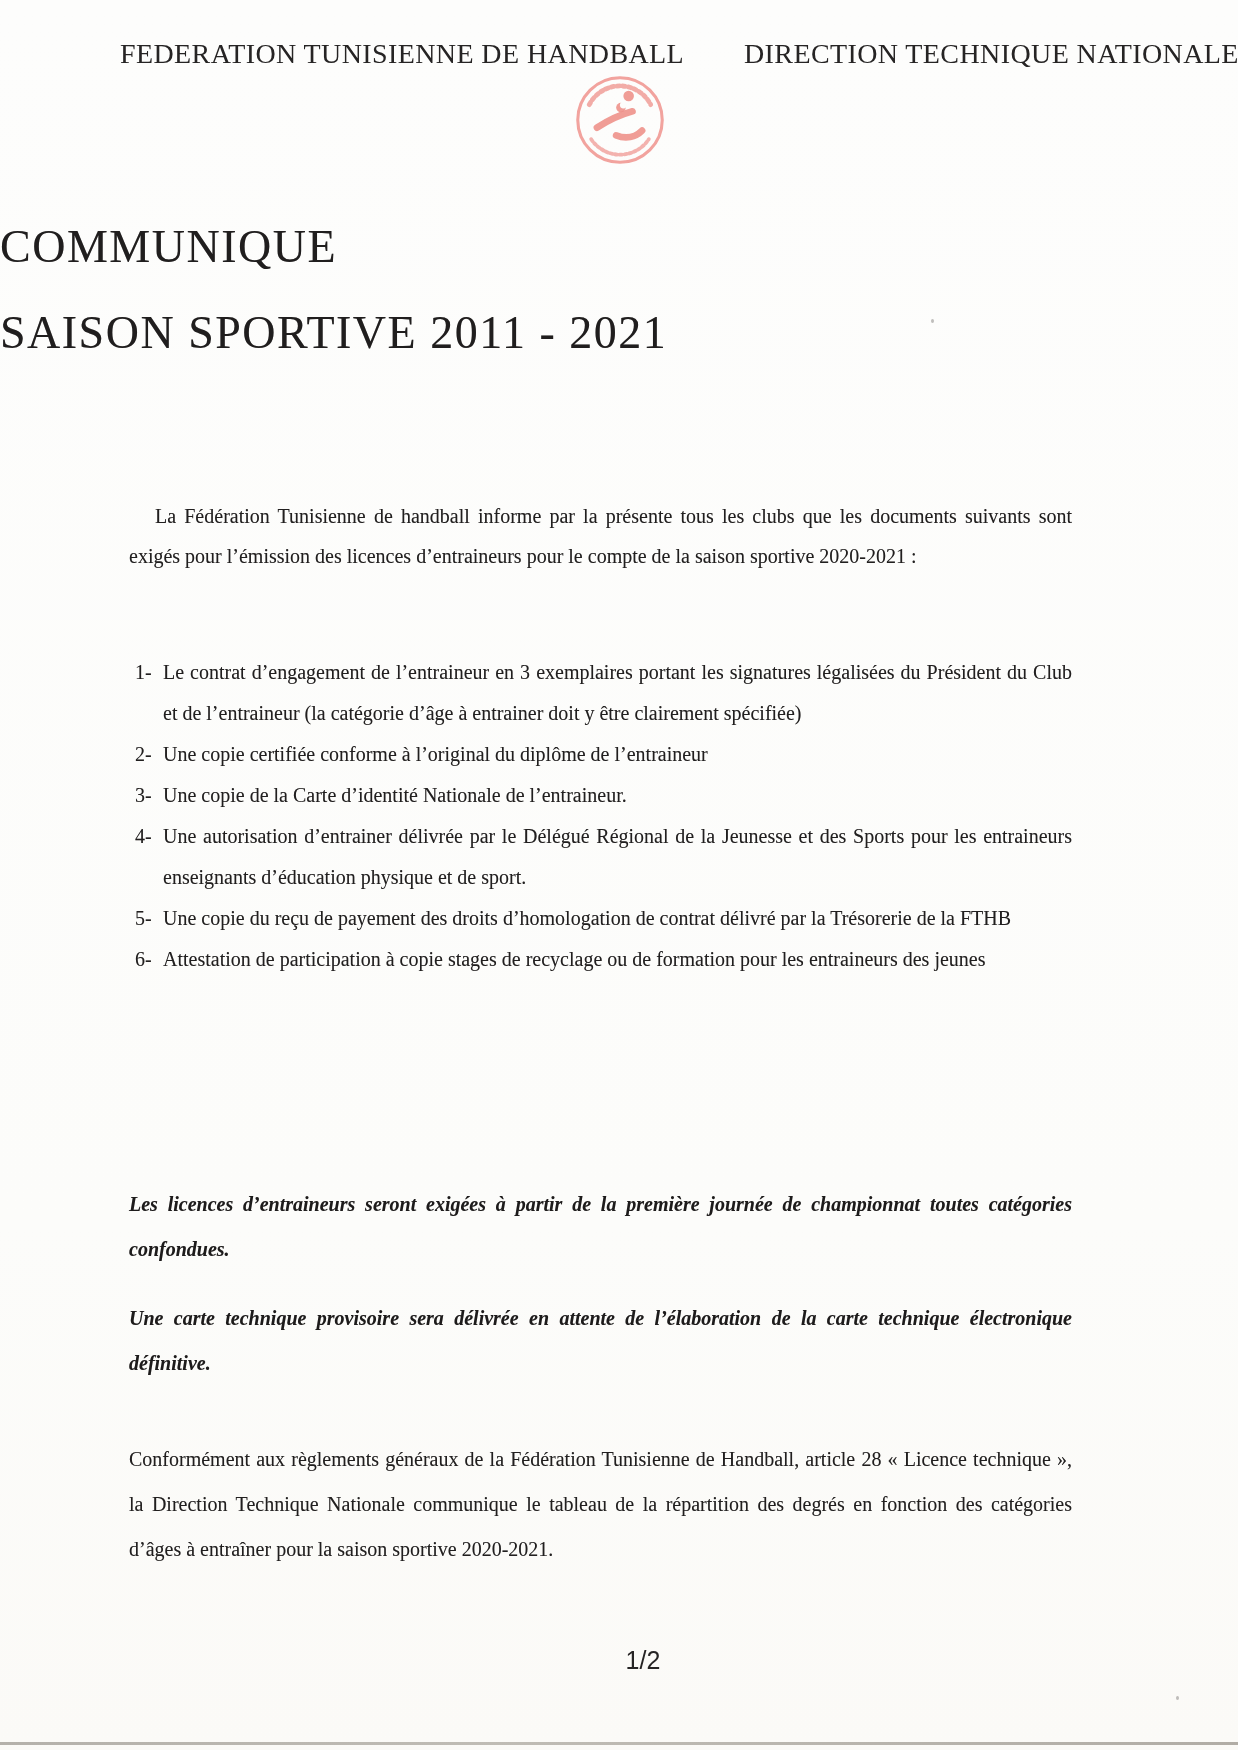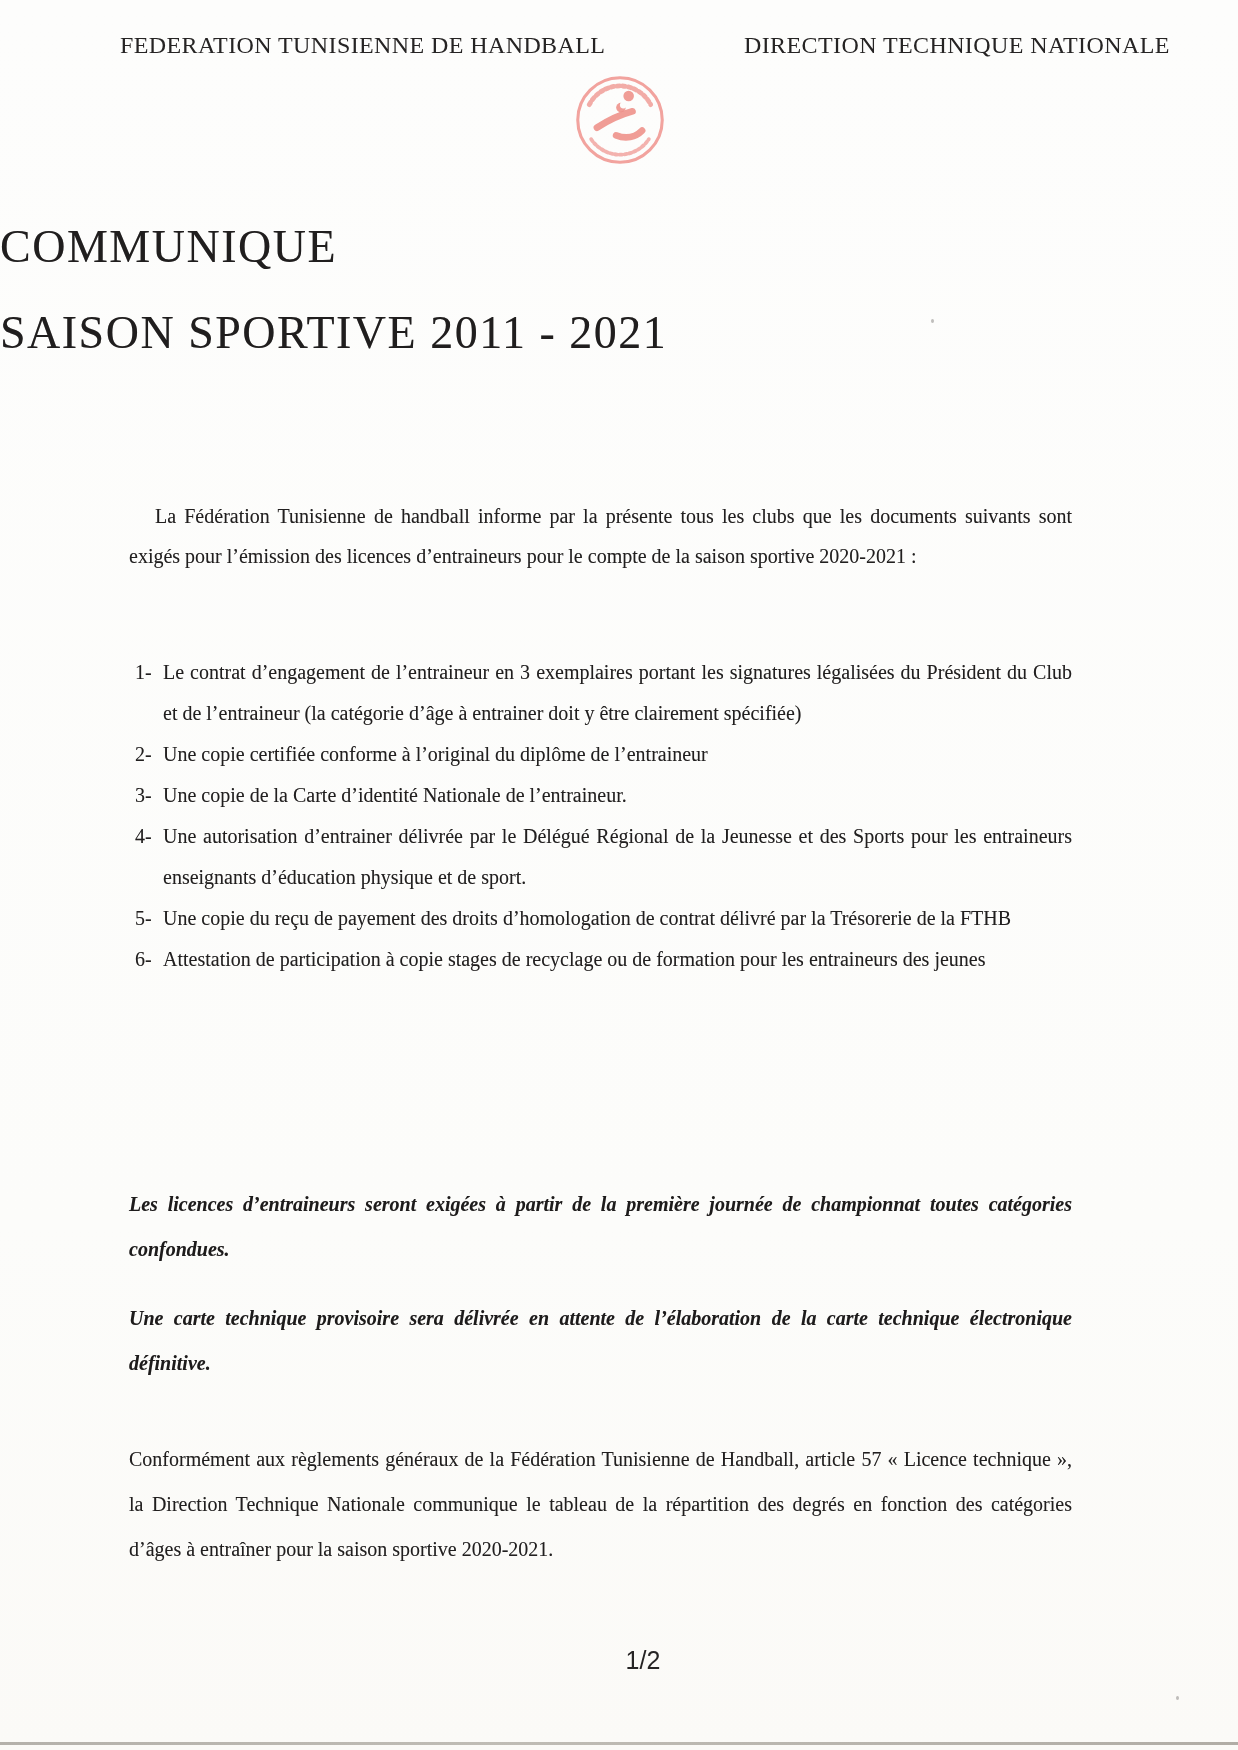--- a/index.html
+++ b/index.html
@@ -13,22 +13,22 @@
   }
   .page {
     position: absolute;
     inset: 0;
     background: linear-gradient(180deg, #fdfdfc 0%, #fcfcfa 70%, #fbfaf7 100%);
   }
 
   
   .hdr-left, .hdr-right {
     position: absolute;
-    top: 32px;
-    font-size: 24px;
+    top: 38px;
+    font-size: 28px;
     letter-spacing: 0.4px;
     color: #262424;
     white-space: nowrap;
   }
   .hdr-left  { left: 120px; }
   .hdr-right { left: 744px; }
 
   
   .logo-wrap {
     position: absolute;
@@ -172,21 +172,21 @@
     </div>
     <div class="req-item">
       <span class="req-num">6-</span>
       <span class="req-text">Attestation de participation à copie stages de recyclage ou de formation pour les entraineurs des jeunes</span>
     </div>
   </div>
 
   <p class="blk emph emph-1">Les licences d’entraineurs seront exigées à partir de la première journée de championnat toutes catégories confondues.</p>
   <p class="blk emph emph-2">Une carte technique provisoire sera délivrée en attente de l’élaboration de la carte technique électronique définitive.</p>
 
-  <p class="blk closing">Conformément aux règlements généraux de la Fédération Tunisienne de Handball, article 57 « Licence technique », la Direction Technique Nationale communique le tableau de la répartition des degrés en fonction des catégories d’âges à entraîner pour la saison sportive 2020-2021.</p>
+  <p class="blk closing">Conformément aux règlements généraux de la Fédération Tunisienne de Handball, article 28 « Licence technique », la Direction Technique Nationale communique le tableau de la répartition des degrés en fonction des catégories d’âges à entraîner pour la saison sportive 2020-2021.</p>
 
   <div class="page-number">1/2</div>
 
   <div class="scan-line"></div>
   <div class="speck speck-1"></div>
   <div class="speck speck-2"></div>
 
 </div>
 
 </body></html>

